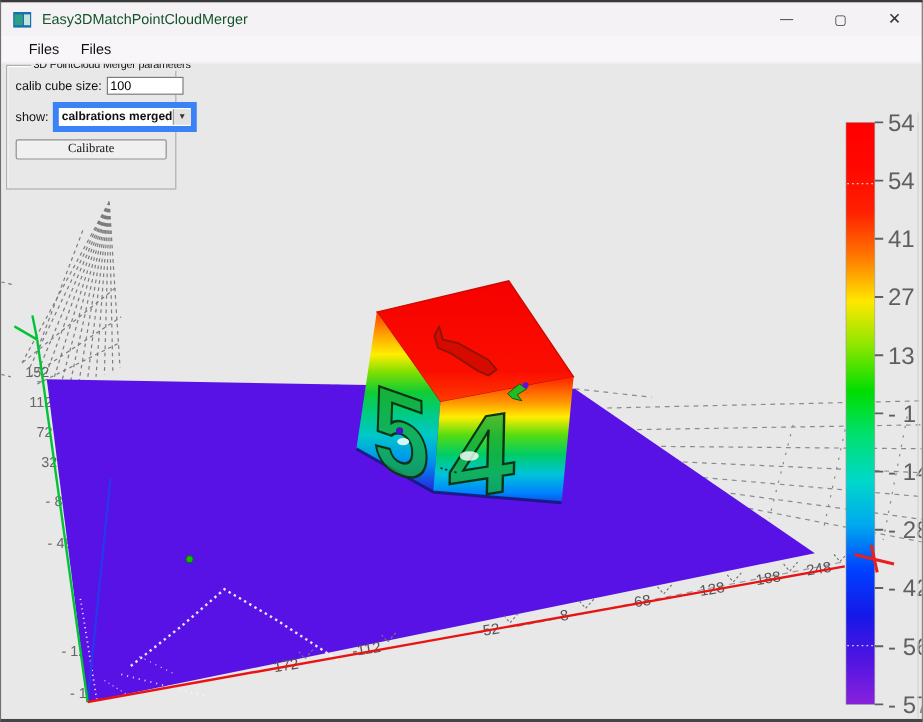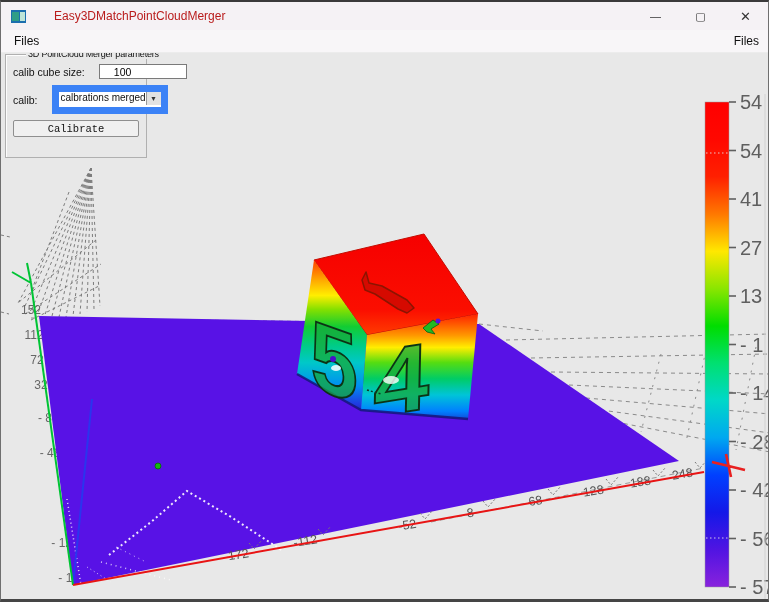--- a/index.html
+++ b/index.html
@@ -5,49 +5,49 @@
   html,body{margin:0;padding:0;}
   body{width:769px;height:602px;position:relative;overflow:hidden;
        font-family:"Liberation Sans","DejaVu Sans",sans-serif;
        background:#e8e8e8;box-sizing:border-box;
        border:1px solid #6f6f6f;border-top:2px solid #3a3a3a;border-bottom:3px solid #454545;}
   
   .titlebar{height:28px;background:#f5f2f5;display:flex;align-items:center;position:relative;z-index:30;}
   .app-icon{width:15px;height:13px;margin:0 9px 0 10px;position:relative;background:#1b6fae;flex:0 0 auto;}
   .app-icon::after{content:"";position:absolute;right:1px;top:2px;width:5px;height:9px;background:#bfe6d8;}
   .app-icon::before{content:"";position:absolute;left:1px;top:2px;width:7px;height:9px;background:#2f9e86;}
-  .title-text{font-size:12px;color:#b91c1c;margin-left:19px;}
+  .title-text{font-size:12px;color:#14532d;}
   .win-controls{margin-left:auto;display:flex;height:100%;}
   .win-btn{width:45px;height:100%;display:flex;align-items:center;justify-content:center;
            font-size:13px;color:#333;cursor:default;}
   
-  .menubar{height:22px;background:#f8f6f8;display:flex;align-items:center;padding-left:4px;
-           border-bottom:1px solid #ececec;position:relative;z-index:30;font-size:12px;color:#111;justify-content:space-between;}
+  .menubar{height:22px;background:#f8f6f8;display:flex;align-items:center;padding-left:14px;
+           border-bottom:1px solid #ececec;position:relative;z-index:30;font-size:12px;color:#111;}
   .menu-item{padding:2px 9px;}
   
   .viewport{position:absolute;left:0;top:50px;width:769px;height:549px;background:#e8e8e8;}
   .scene-svg{position:absolute;left:0;top:0;}
   
   .panel{position:absolute;left:4px;top:2px;width:140px;height:102px;
          border:1px solid #b0b0b0;box-shadow:inset 1px 1px 0 #fdfdfd;
          background:transparent;z-index:20;}
   .panel-title{position:absolute;top:-6px;left:4px;background:#e8e8e8;padding:0 2px;
                font-size:9px;letter-spacing:-0.2px;color:#111;white-space:nowrap;margin-left:16px;}
   .panel-body{padding:9px 5px 0 7px;}
   .row{display:flex;align-items:center;margin-bottom:6px;}
-  .row label{font-size:10.5px;color:#111;margin-right:14px;white-space:nowrap;}
+  .row label{font-size:10.5px;color:#111;margin-right:4px;white-space:nowrap;}
   .calib-input{width:58px;height:13px;font-size:10.5px;border:1px solid #7a7a7a;
-               padding:0 14px;font-family:"Liberation Sans",sans-serif;background:#fff;}
-  .combo{flex:1;height:15px;border:7px solid #3b82f6;background:#fff;display:flex;align-items:flex-start;}
+               padding:0 2px;font-family:"Liberation Sans",sans-serif;background:#fff;}
+  .combo{flex:1;height:15px;border:5px solid #3b82f6;background:#fff;display:flex;align-items:center;font-weight:bold;}
   .combo-value{flex:1;font-size:10px;padding-left:2px;white-space:nowrap;overflow:hidden;color:#111;}
   .combo-btn{width:14px;height:13px;margin-right:0;background:#e2e2e2;border-left:1px solid #9a9a9a;
              display:flex;align-items:center;justify-content:center;font-size:7px;color:#333;}
   .push-btn{display:block;width:126px;height:17px;margin:0 0 5px 0;background:#f0f0f0;
             border:1px solid #8f8f8f;border-radius:2px;font-size:10.5px;color:#111;
-            font-family:Liberation Mono, monospace;padding:0;}
+            font-family:Liberation Serif, serif;padding:0;}
 </style>
 </head>
 <body>
 
 <div class="titlebar">
   <div class="app-icon"></div>
   <div class="title-text">Easy3DMatchPointCloudMerger</div>
   <div class="win-controls">
     <div class="win-btn" style="font-size:11px;">—</div>
     <div class="win-btn" style="font-size:11px;">▢</div>
@@ -237,21 +237,21 @@
 </svg>
 
   <div class="panel">
     <span class="panel-title">3D PointCloud Merger parameters</span>
     <div class="panel-body">
       <div class="row">
         <label>calib cube size:</label>
         <input class="calib-input" type="text" value="100" style="">
       </div>
       <div class="row">
-        <label>calib:</label>
+        <label>show:</label>
         <div class="combo">
           <span class="combo-value">calbrations merged</span>
           <span class="combo-btn">▼</span>
         </div>
       </div>
       <button class="push-btn">Calibrate</button>
     </div>
   </div>
 </div>
 

